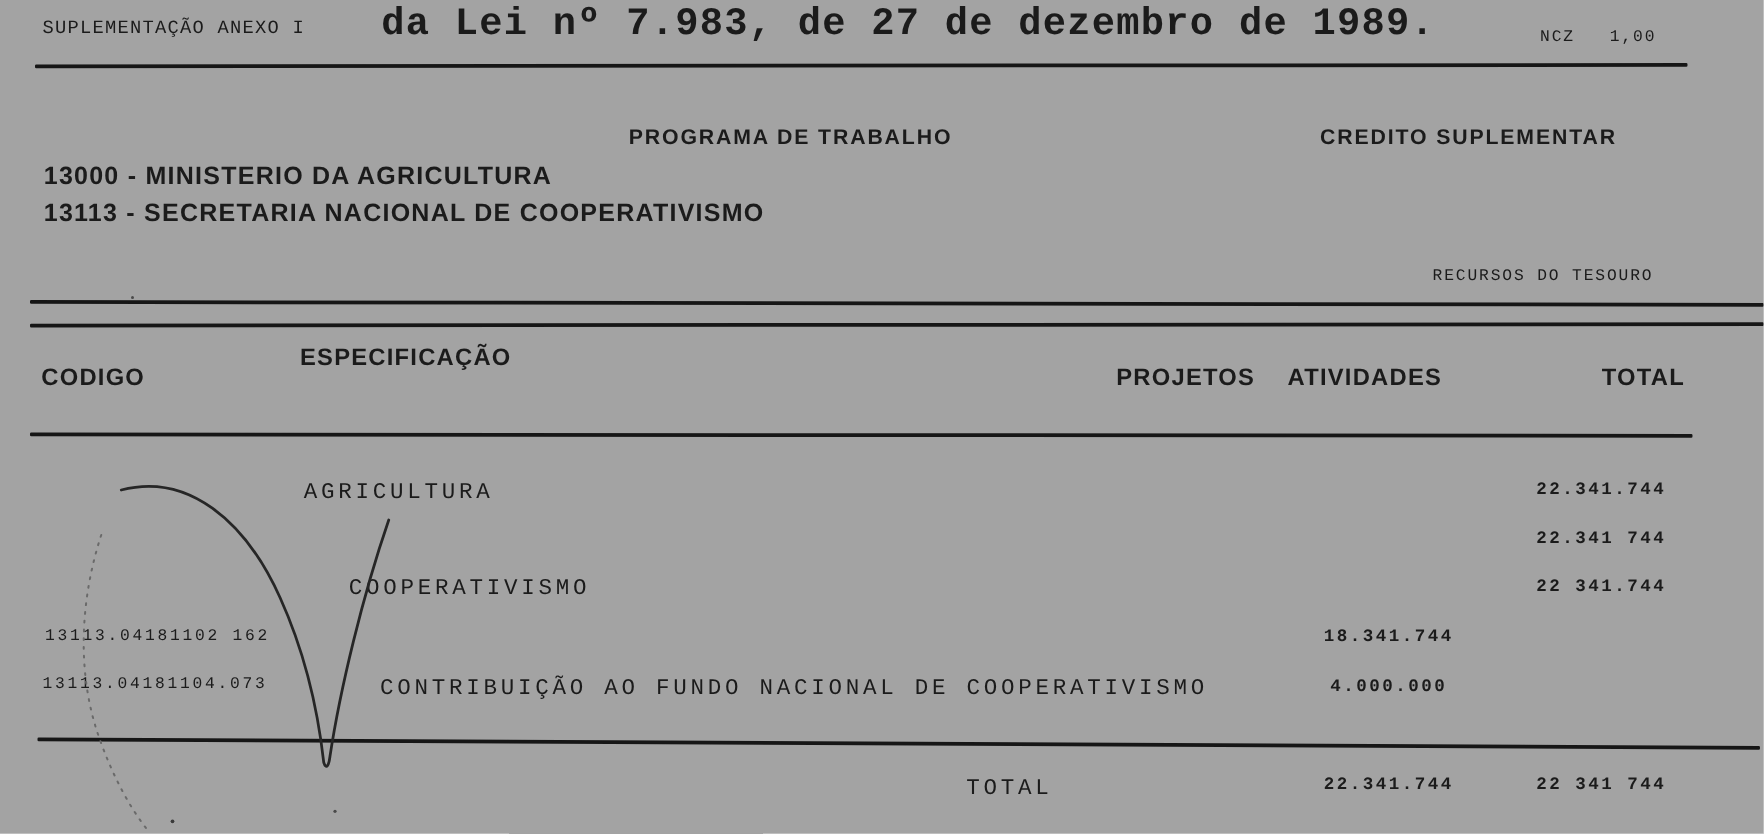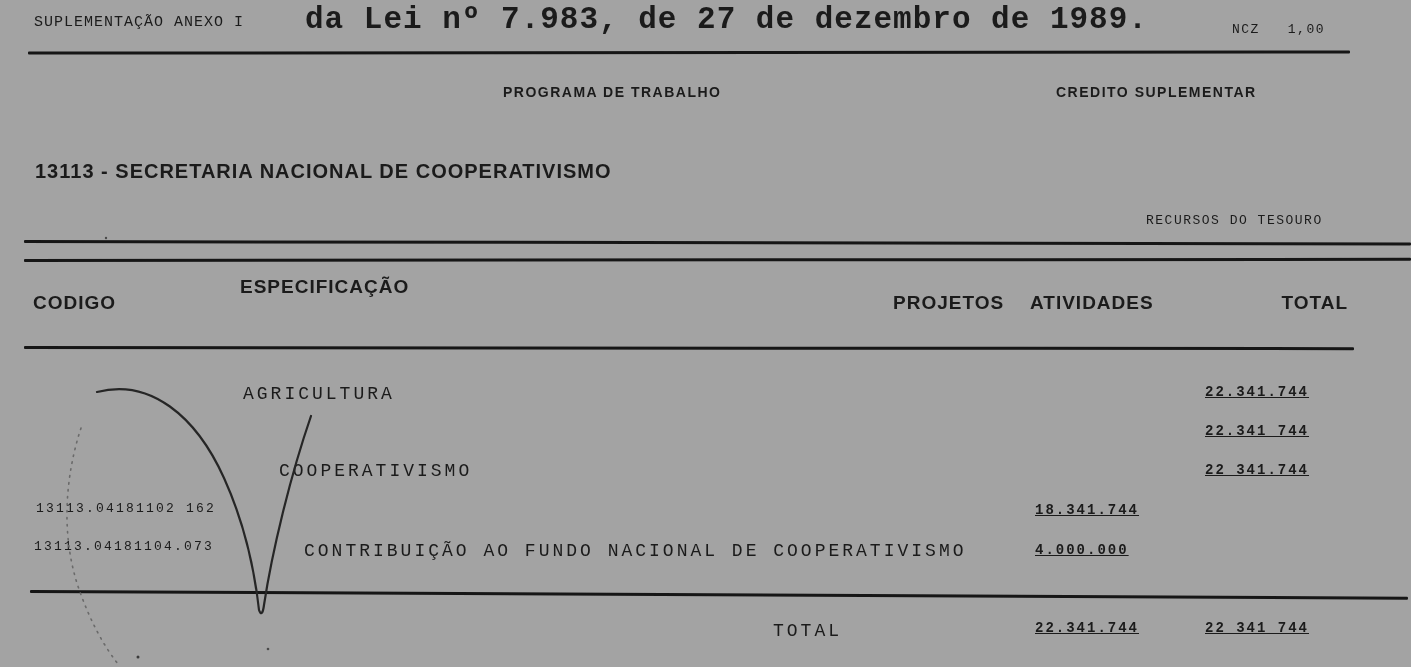--- a/index.html
+++ b/index.html
@@ -10,45 +10,46 @@
     overflow:hidden;
     font-family:"Liberation Mono","DejaVu Sans Mono",monospace;
     color:#1b1b1b;
   }
   .abs{position:absolute;white-space:pre;}
   
   .mono-s{font-size:15px;letter-spacing:1px;}
   .mono-xs{font-size:13px;letter-spacing:1.5px;}
   .body-code{font-size:13px;letter-spacing:2.2px;}
   .body-spec{font-size:18px;letter-spacing:3px;}
-  .num{font-size:14px;font-weight:bold;letter-spacing:2px;text-align:left;text-decoration:underline;}
+  .num{font-size:14px;font-weight:bold;letter-spacing:2px;text-align:center;}
   
   .law{font-size:31px;font-weight:600;letter-spacing:1px;margin-left:7px;}
   
   .sans-b{font-family:"Liberation Sans","DejaVu Sans",sans-serif;font-weight:bold;}
-  .h-main{font-size:14px;letter-spacing:1.5px;}
+  .h-main{font-size:17px;letter-spacing:1.5px;margin-top:16px;}
   .h-org{font-size:20px;letter-spacing:1px;}
   .h-col{font-size:19px;letter-spacing:1px;}
   
   .rule{position:absolute;background:#161616;border-radius:1px;}
   .right-box{text-align:right;}
   svg.overlay{position:absolute;left:0;top:0;pointer-events:none;}
 </style>
 </head>
 <body>
 
 <div id="page">
 
   <div class="abs mono-s" style="left:34px;top:14px;">SUPLEMENTAÇÃO ANEXO I</div>
   <div class="abs law" style="left:298px;top:2px;">da Lei nº 7.983, de 27 de dezembro de 1989.</div>
   <div class="abs mono-xs" style="left:1232px;top:22px;">NCZ   1,00</div>
   <div class="rule" style="left:28px;top:51px;width:1322px;height:3px;transform:rotate(-0.05deg);"></div>
 
   <div class="abs sans-b h-main" style="left:503px;top:84px;">PROGRAMA DE TRABALHO</div>
   <div class="abs sans-b h-main" style="left:1056px;top:84px;">CREDITO SUPLEMENTAR</div>
+  <div class="abs sans-b h-org" style="left:35px;top:130px;">13000 - MINISTERIO DA AGRICULTURA</div>
   <div class="abs sans-b h-org" style="left:35px;top:160px;">13113 - SECRETARIA NACIONAL DE COOPERATIVISMO</div>
   <div class="abs mono-xs" style="left:1146px;top:213px;">RECURSOS DO TESOURO</div>
 
   <div class="rule" style="left:24px;top:240px;width:1387px;height:3px;transform:rotate(0.1deg);transform-origin:left center;"></div>
   <div class="rule" style="left:24px;top:259px;width:1387px;height:3px;transform:rotate(-0.05deg);transform-origin:left center;"></div>
 
   <div class="abs sans-b h-col" style="left:33px;top:292px;">CODIGO</div>
   <div class="abs sans-b h-col" style="left:240px;top:276px;">ESPECIFICAÇÃO</div>
   <div class="abs sans-b h-col" style="left:893px;top:292px;">PROJETOS</div>
   <div class="abs sans-b h-col" style="left:1030px;top:292px;">ATIVIDADES</div>

